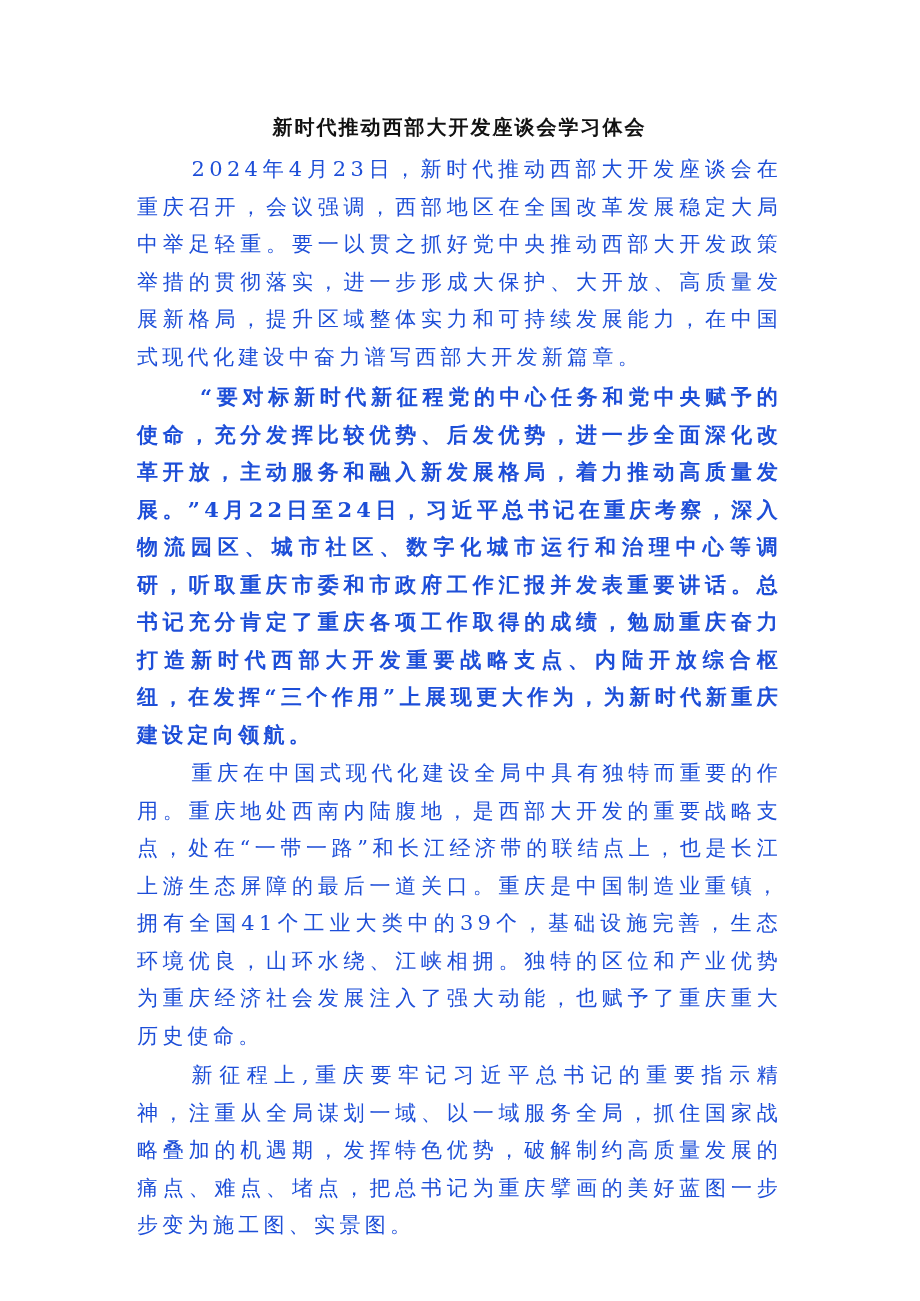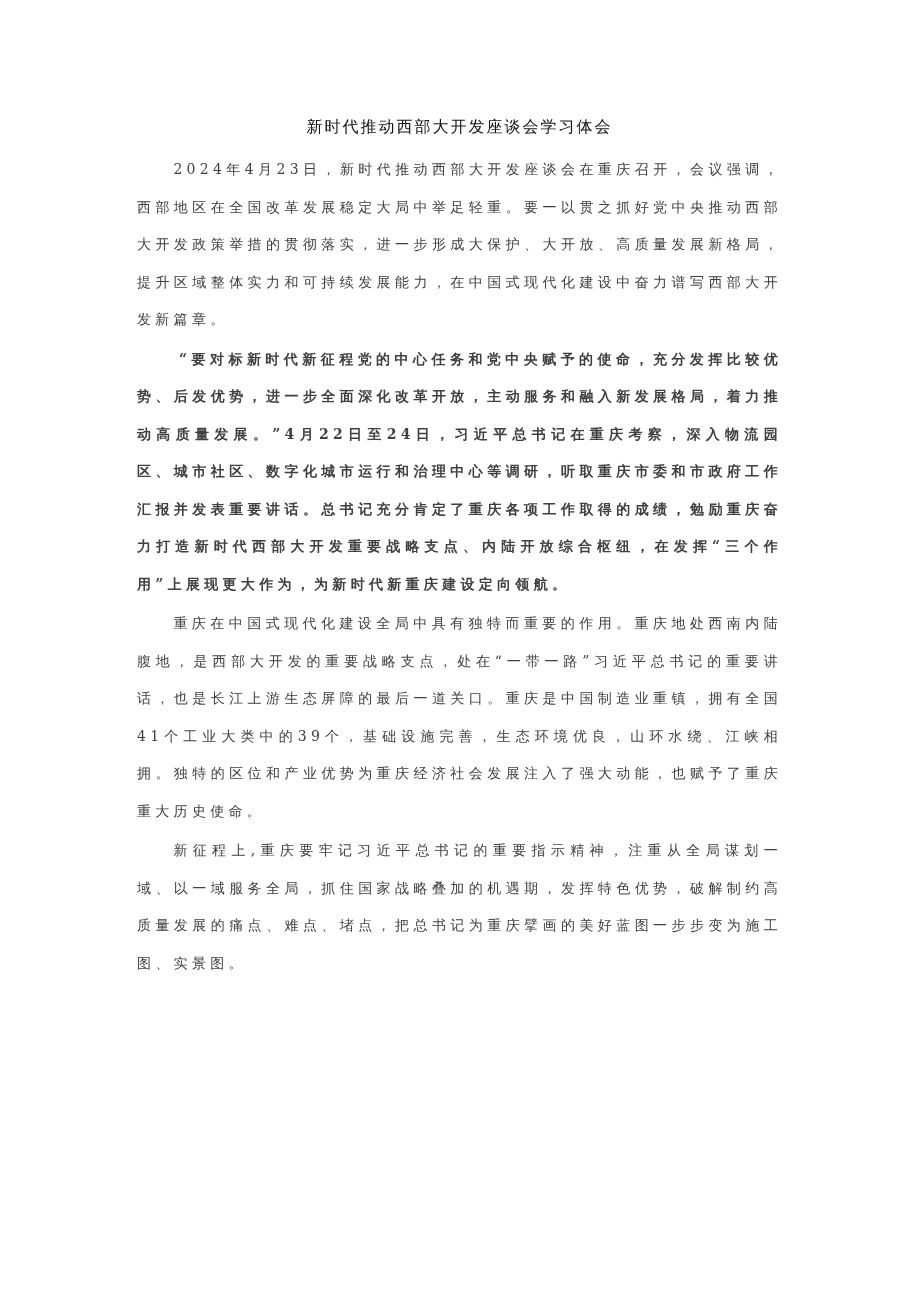--- a/index.html
+++ b/index.html
@@ -16,44 +16,44 @@
       color: #1a1a1a;
     }
     .page {
       position: absolute;
       left: 137px;
       top: 112px;
       width: 645px;
     }
     .title {
       text-align: center;
-      font-size: 16px;
+      font-size: 20px;
       line-height: 30px;
       letter-spacing: 2px;
       margin: 0 0 9px 0;
-      font-weight: normal;
+      font-weight: bold;
       color: #111;
     }
     .para {
-      font-size: 14px;
+      font-size: 21px;
       line-height: 37.5px;
       letter-spacing: 4.3px;
       text-indent: 2.6em;
       margin: 0 0 2px 0;
       text-align: justify;
       word-break: break-all;
-      color: #404040;
+      color: #1d4ed8;
     }
     .para.quote {
       text-indent: 3em;
       font-weight: bold;
     }
   </style>
 </head>
 <body>
 
 <div class="page">
   <h1 class="title">新时代推动西部大开发座谈会学习体会</h1>
   <p class="para">2024年4月23日，新时代推动西部大开发座谈会在重庆召开，会议强调，西部地区在全国改革发展稳定大局中举足轻重。要一以贯之抓好党中央推动西部大开发政策举措的贯彻落实，进一步形成大保护、大开放、高质量发展新格局，提升区域整体实力和可持续发展能力，在中国式现代化建设中奋力谱写西部大开发新篇章。</p>
   <p class="para quote">“要对标新时代新征程党的中心任务和党中央赋予的使命，充分发挥比较优势、后发优势，进一步全面深化改革开放，主动服务和融入新发展格局，着力推动高质量发展。”4月22日至24日，习近平总书记在重庆考察，深入物流园区、城市社区、数字化城市运行和治理中心等调研，听取重庆市委和市政府工作汇报并发表重要讲话。总书记充分肯定了重庆各项工作取得的成绩，勉励重庆奋力打造新时代西部大开发重要战略支点、内陆开放综合枢纽，在发挥“三个作用”上展现更大作为，为新时代新重庆建设定向领航。</p>
-  <p class="para">重庆在中国式现代化建设全局中具有独特而重要的作用。重庆地处西南内陆腹地，是西部大开发的重要战略支点，处在“一带一路”习近平总书记的重要讲话，也是长江上游生态屏障的最后一道关口。重庆是中国制造业重镇，拥有全国41个工业大类中的39个，基础设施完善，生态环境优良，山环水绕、江峡相拥。独特的区位和产业优势为重庆经济社会发展注入了强大动能，也赋予了重庆重大历史使命。</p>
+  <p class="para">重庆在中国式现代化建设全局中具有独特而重要的作用。重庆地处西南内陆腹地，是西部大开发的重要战略支点，处在“一带一路”和长江经济带的联结点上，也是长江上游生态屏障的最后一道关口。重庆是中国制造业重镇，拥有全国41个工业大类中的39个，基础设施完善，生态环境优良，山环水绕、江峡相拥。独特的区位和产业优势为重庆经济社会发展注入了强大动能，也赋予了重庆重大历史使命。</p>
   <p class="para">新征程上,重庆要牢记习近平总书记的重要指示精神，注重从全局谋划一域、以一域服务全局，抓住国家战略叠加的机遇期，发挥特色优势，破解制约高质量发展的痛点、难点、堵点，把总书记为重庆擘画的美好蓝图一步步变为施工图、实景图。</p>
 </div>
 
 </body></html>

